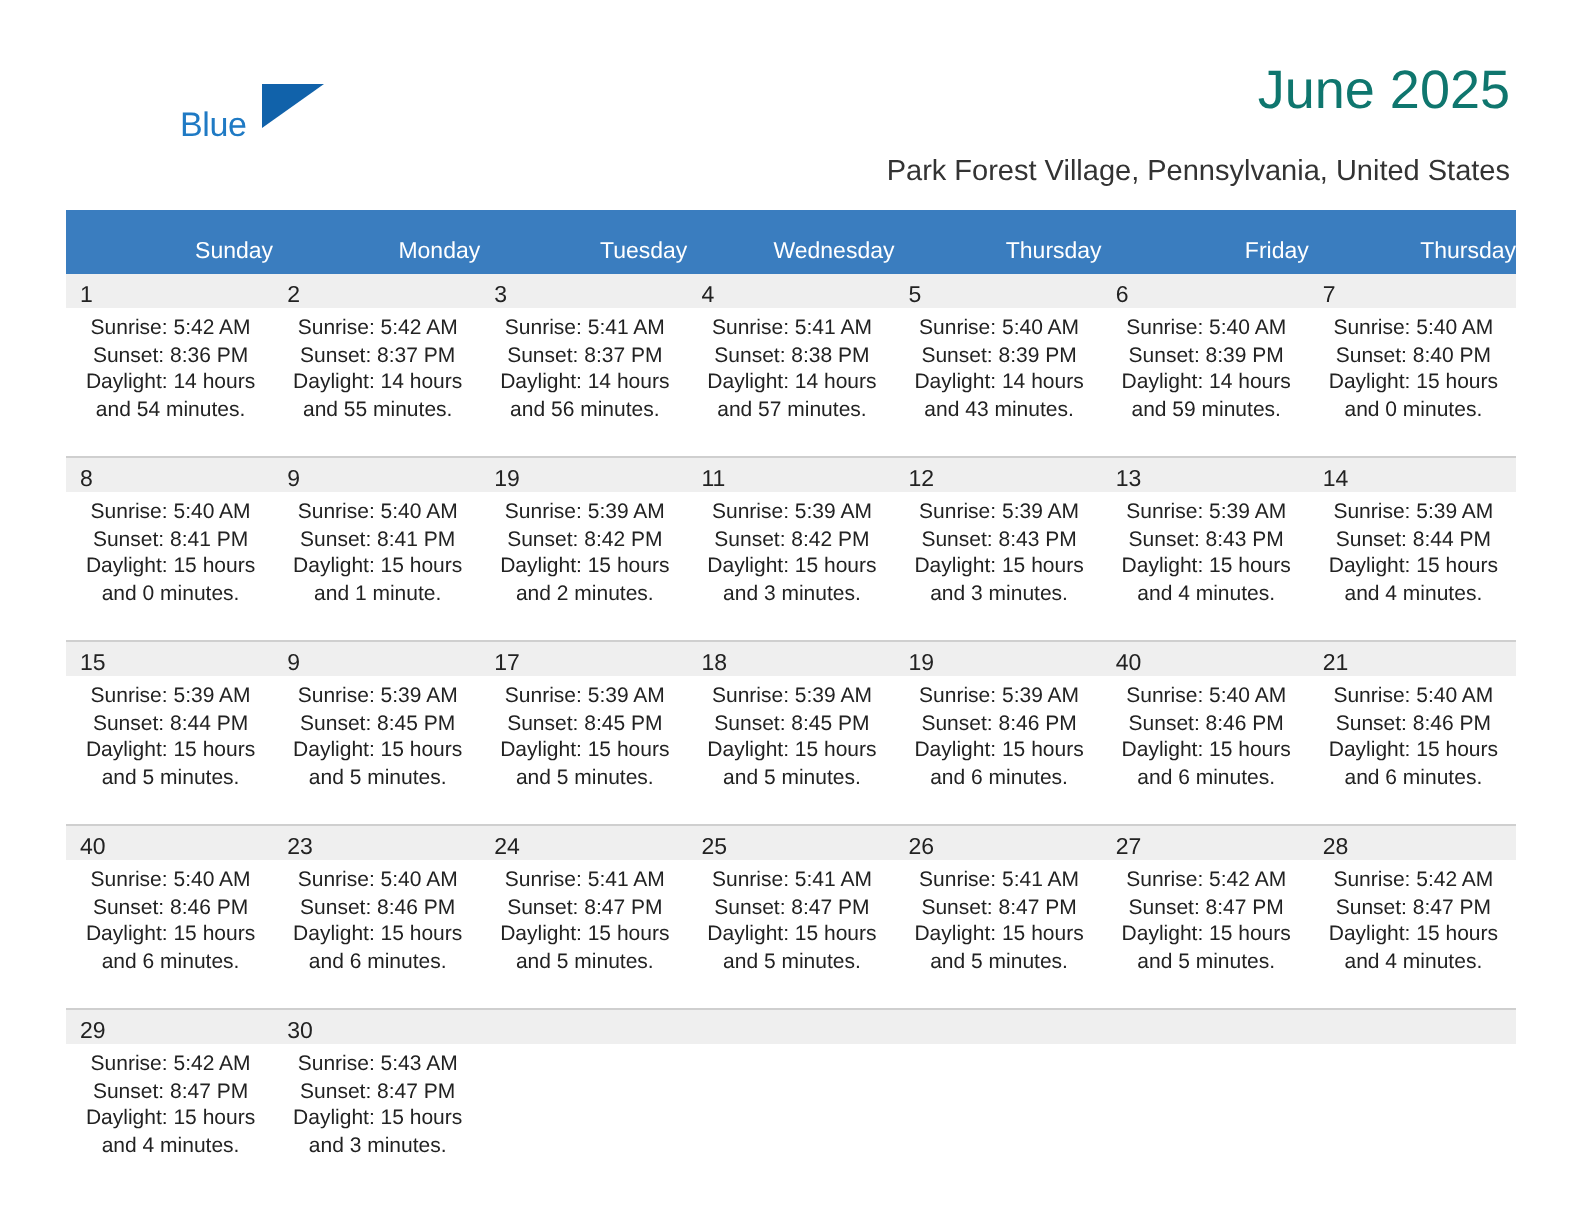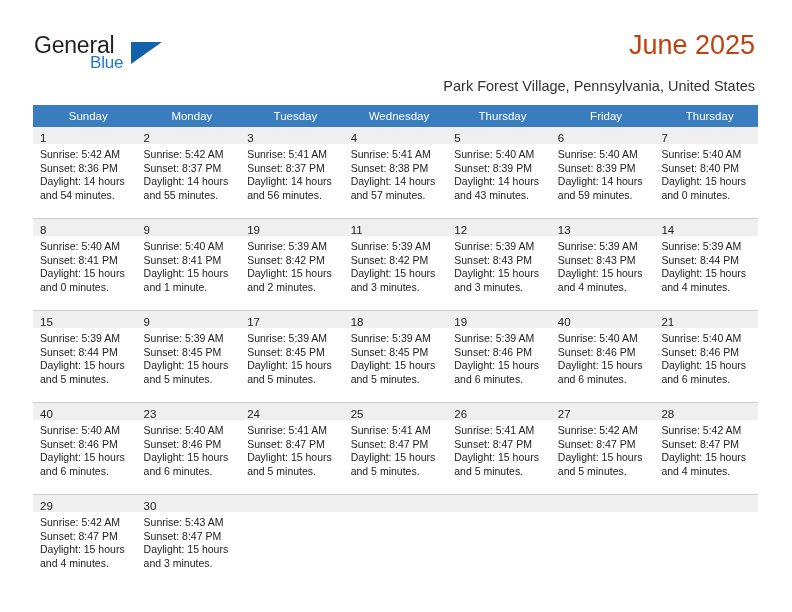--- a/index.html
+++ b/index.html
@@ -62,21 +62,21 @@
     height: 0;
     border-left: 31px solid #1162aa;
     border-bottom: 22px solid transparent;
   }
 
   .title {
     position: absolute;
     right: 37px;
     top: 30px;
     font-size: 27px;
-    color: #c2410c;
+    color: #0f766e;
     text-align: right;
     white-space: nowrap;
   }
   .subtitle {
     position: absolute;
     right: 37px;
     top: 78px;
     font-size: 14.5px;
     color: #333333;
     text-align: right;
@@ -92,22 +92,22 @@
     border-collapse: collapse;
     table-layout: fixed;
   }
   .calendar col { width: 103.57px; }
 
   .calendar thead th {
     background: #3a7dbf;
     color: #ffffff;
     font-size: 11.5px;
     font-weight: normal;
-    text-align: center;
-    padding: 5px 0 5px 7px;
+    text-align: right;
+    padding: 15px 0 5px 7px;
     height: 10px;
     border: none;
     margin-left: 16px;
   }
 
   .calendar td {
     vertical-align: top;
     padding: 0;
     border: none;
     height: 91px;
@@ -131,38 +131,38 @@
     padding: 1px 0 0 7px;
     box-sizing: border-box;
   }
   .daynum {
     font-size: 11.5px;
     color: #222222;
     line-height: 15px;
   }
   .cell-lines {
     padding: 4px 6px 0 7px;
+    text-align: center;
   }
   .cell-lines div {
     font-size: 10.5px;
     line-height: 13.6px;
     color: #222222;
     white-space: nowrap;
   }
   .cell.empty .daynum-band { background: #efefef; }
 </style>
 </head>
 <body>
 
 <div class="page">
 
   <div class="header">
 
     <div class="logo">
-      <span class="logo-general">General</span>
       <span class="logo-tri"></span>
       <span class="logo-blue">Blue</span>
     </div>
 
     <div class="title">June 2025</div>
     <div class="subtitle">Park Forest Village, Pennsylvania, United States</div>
   </div>
 
   <table class="calendar">
     <colgroup>

